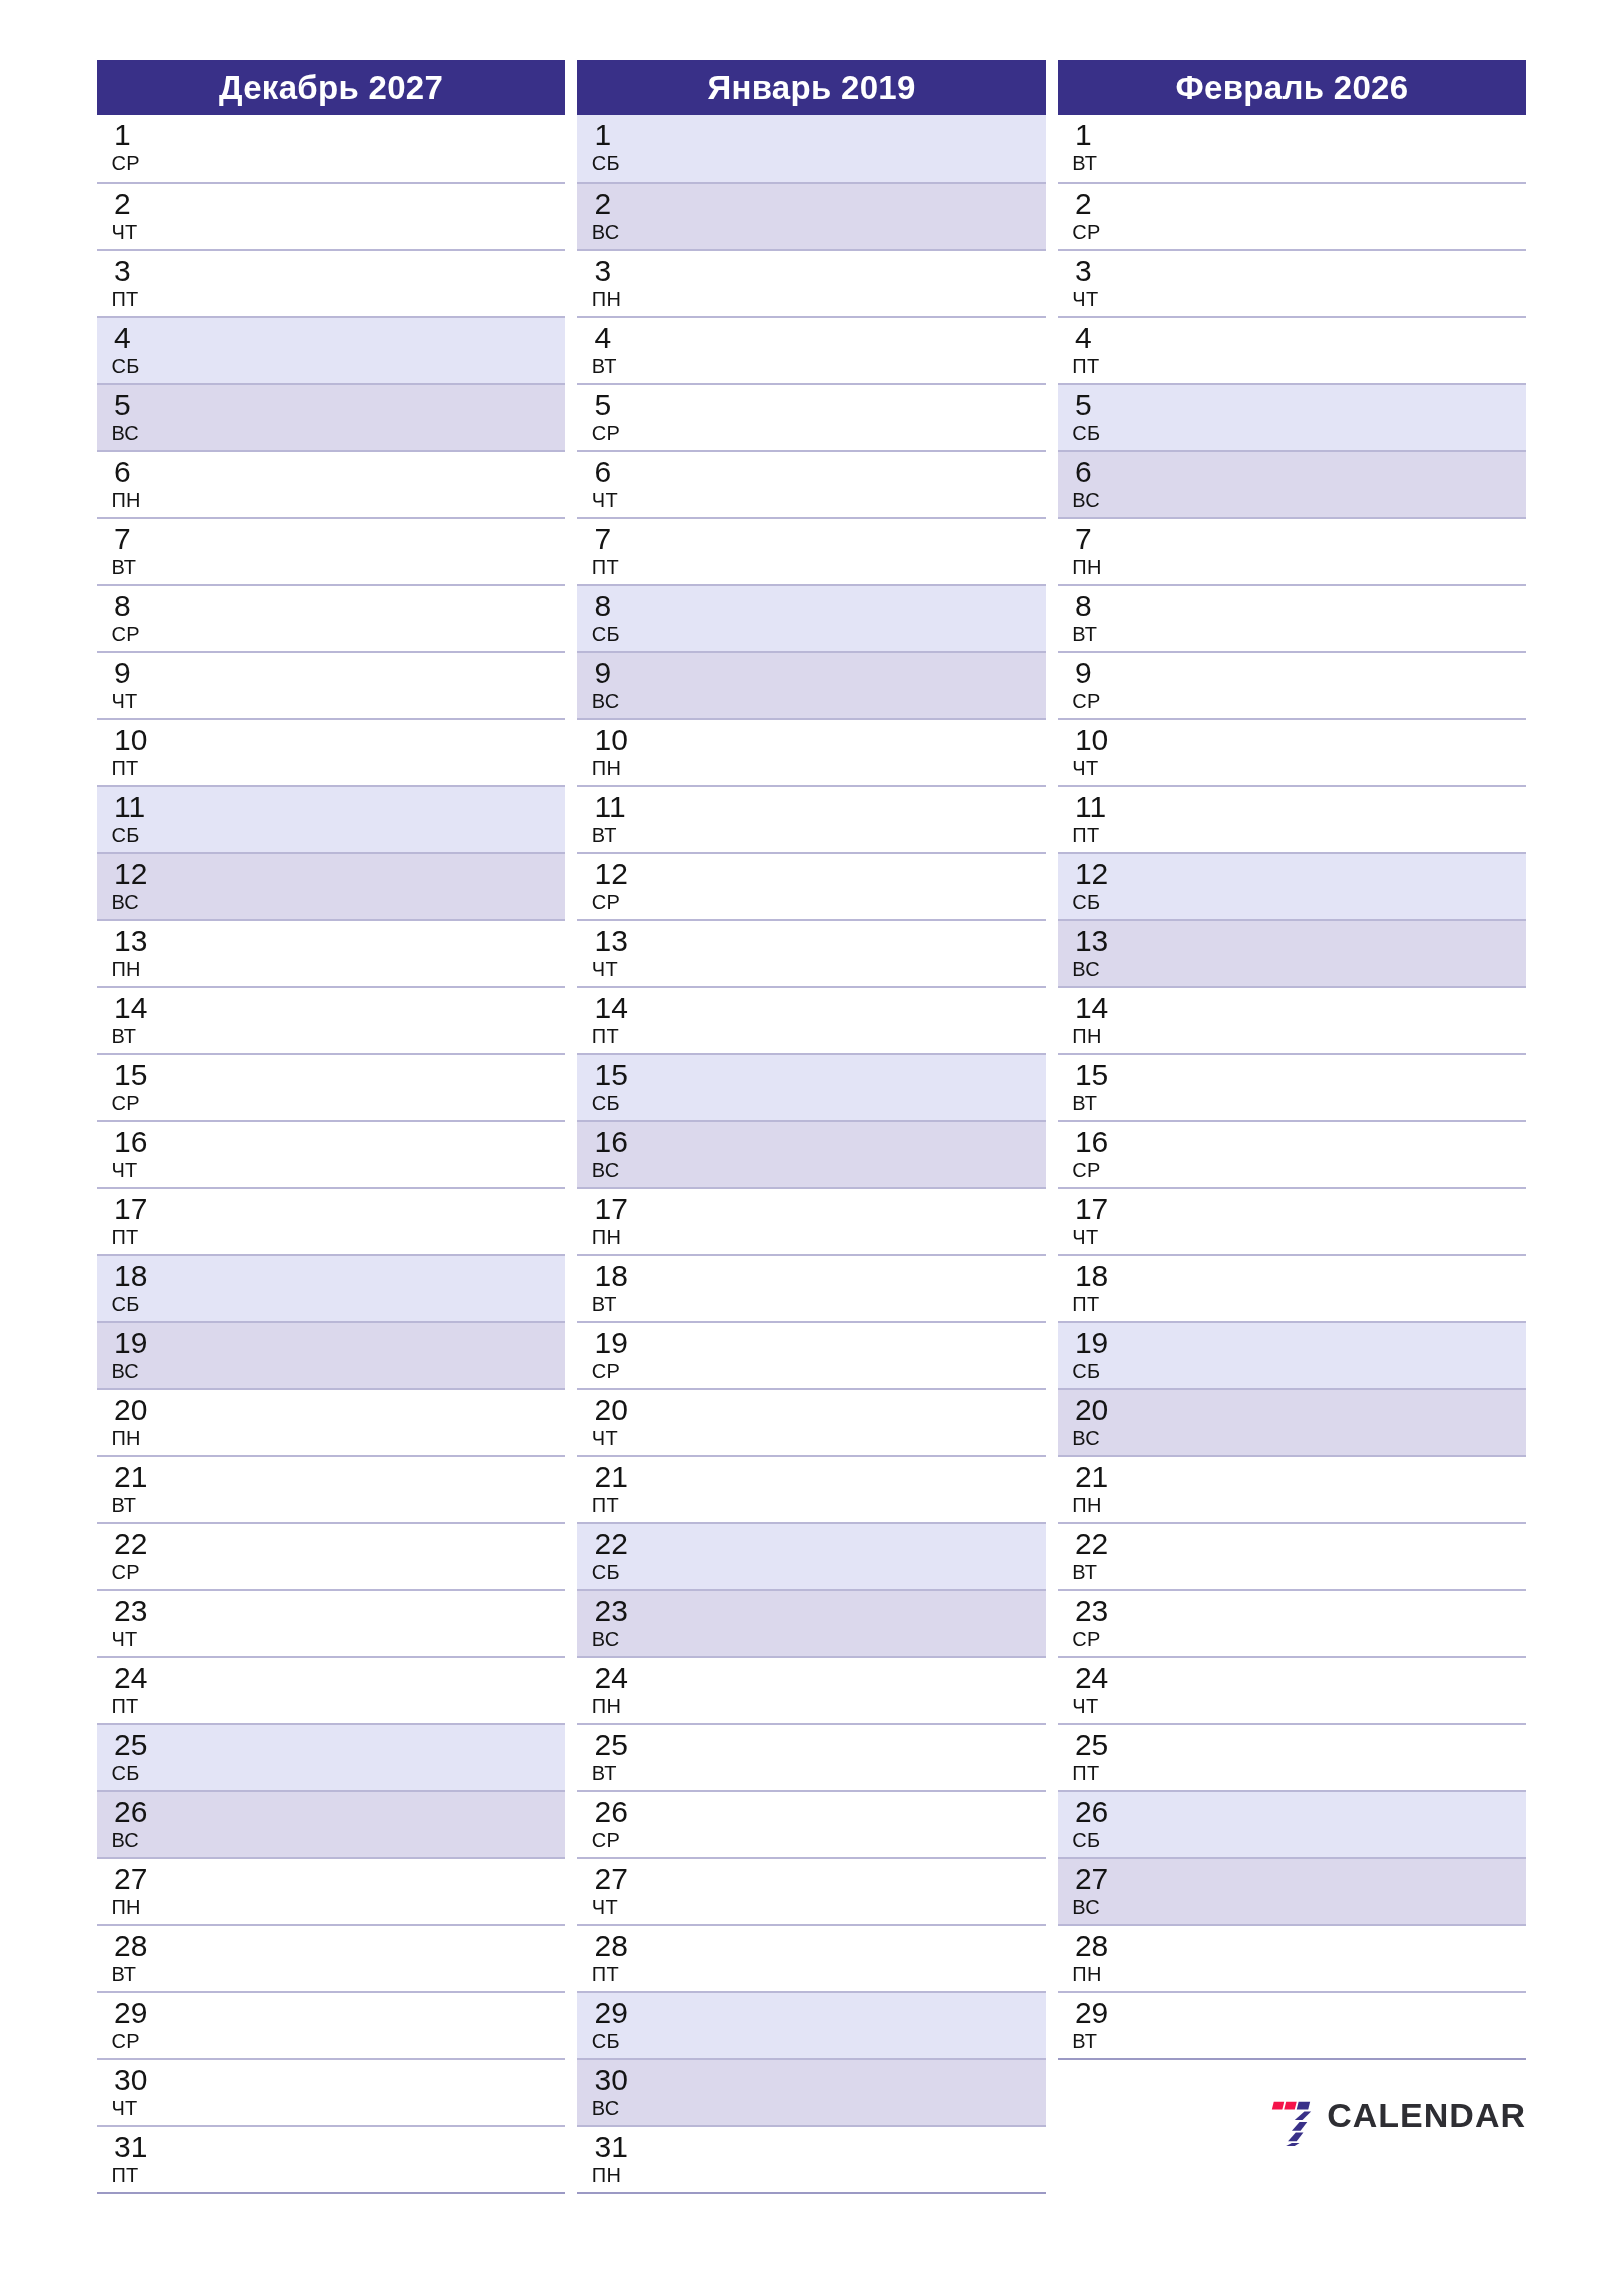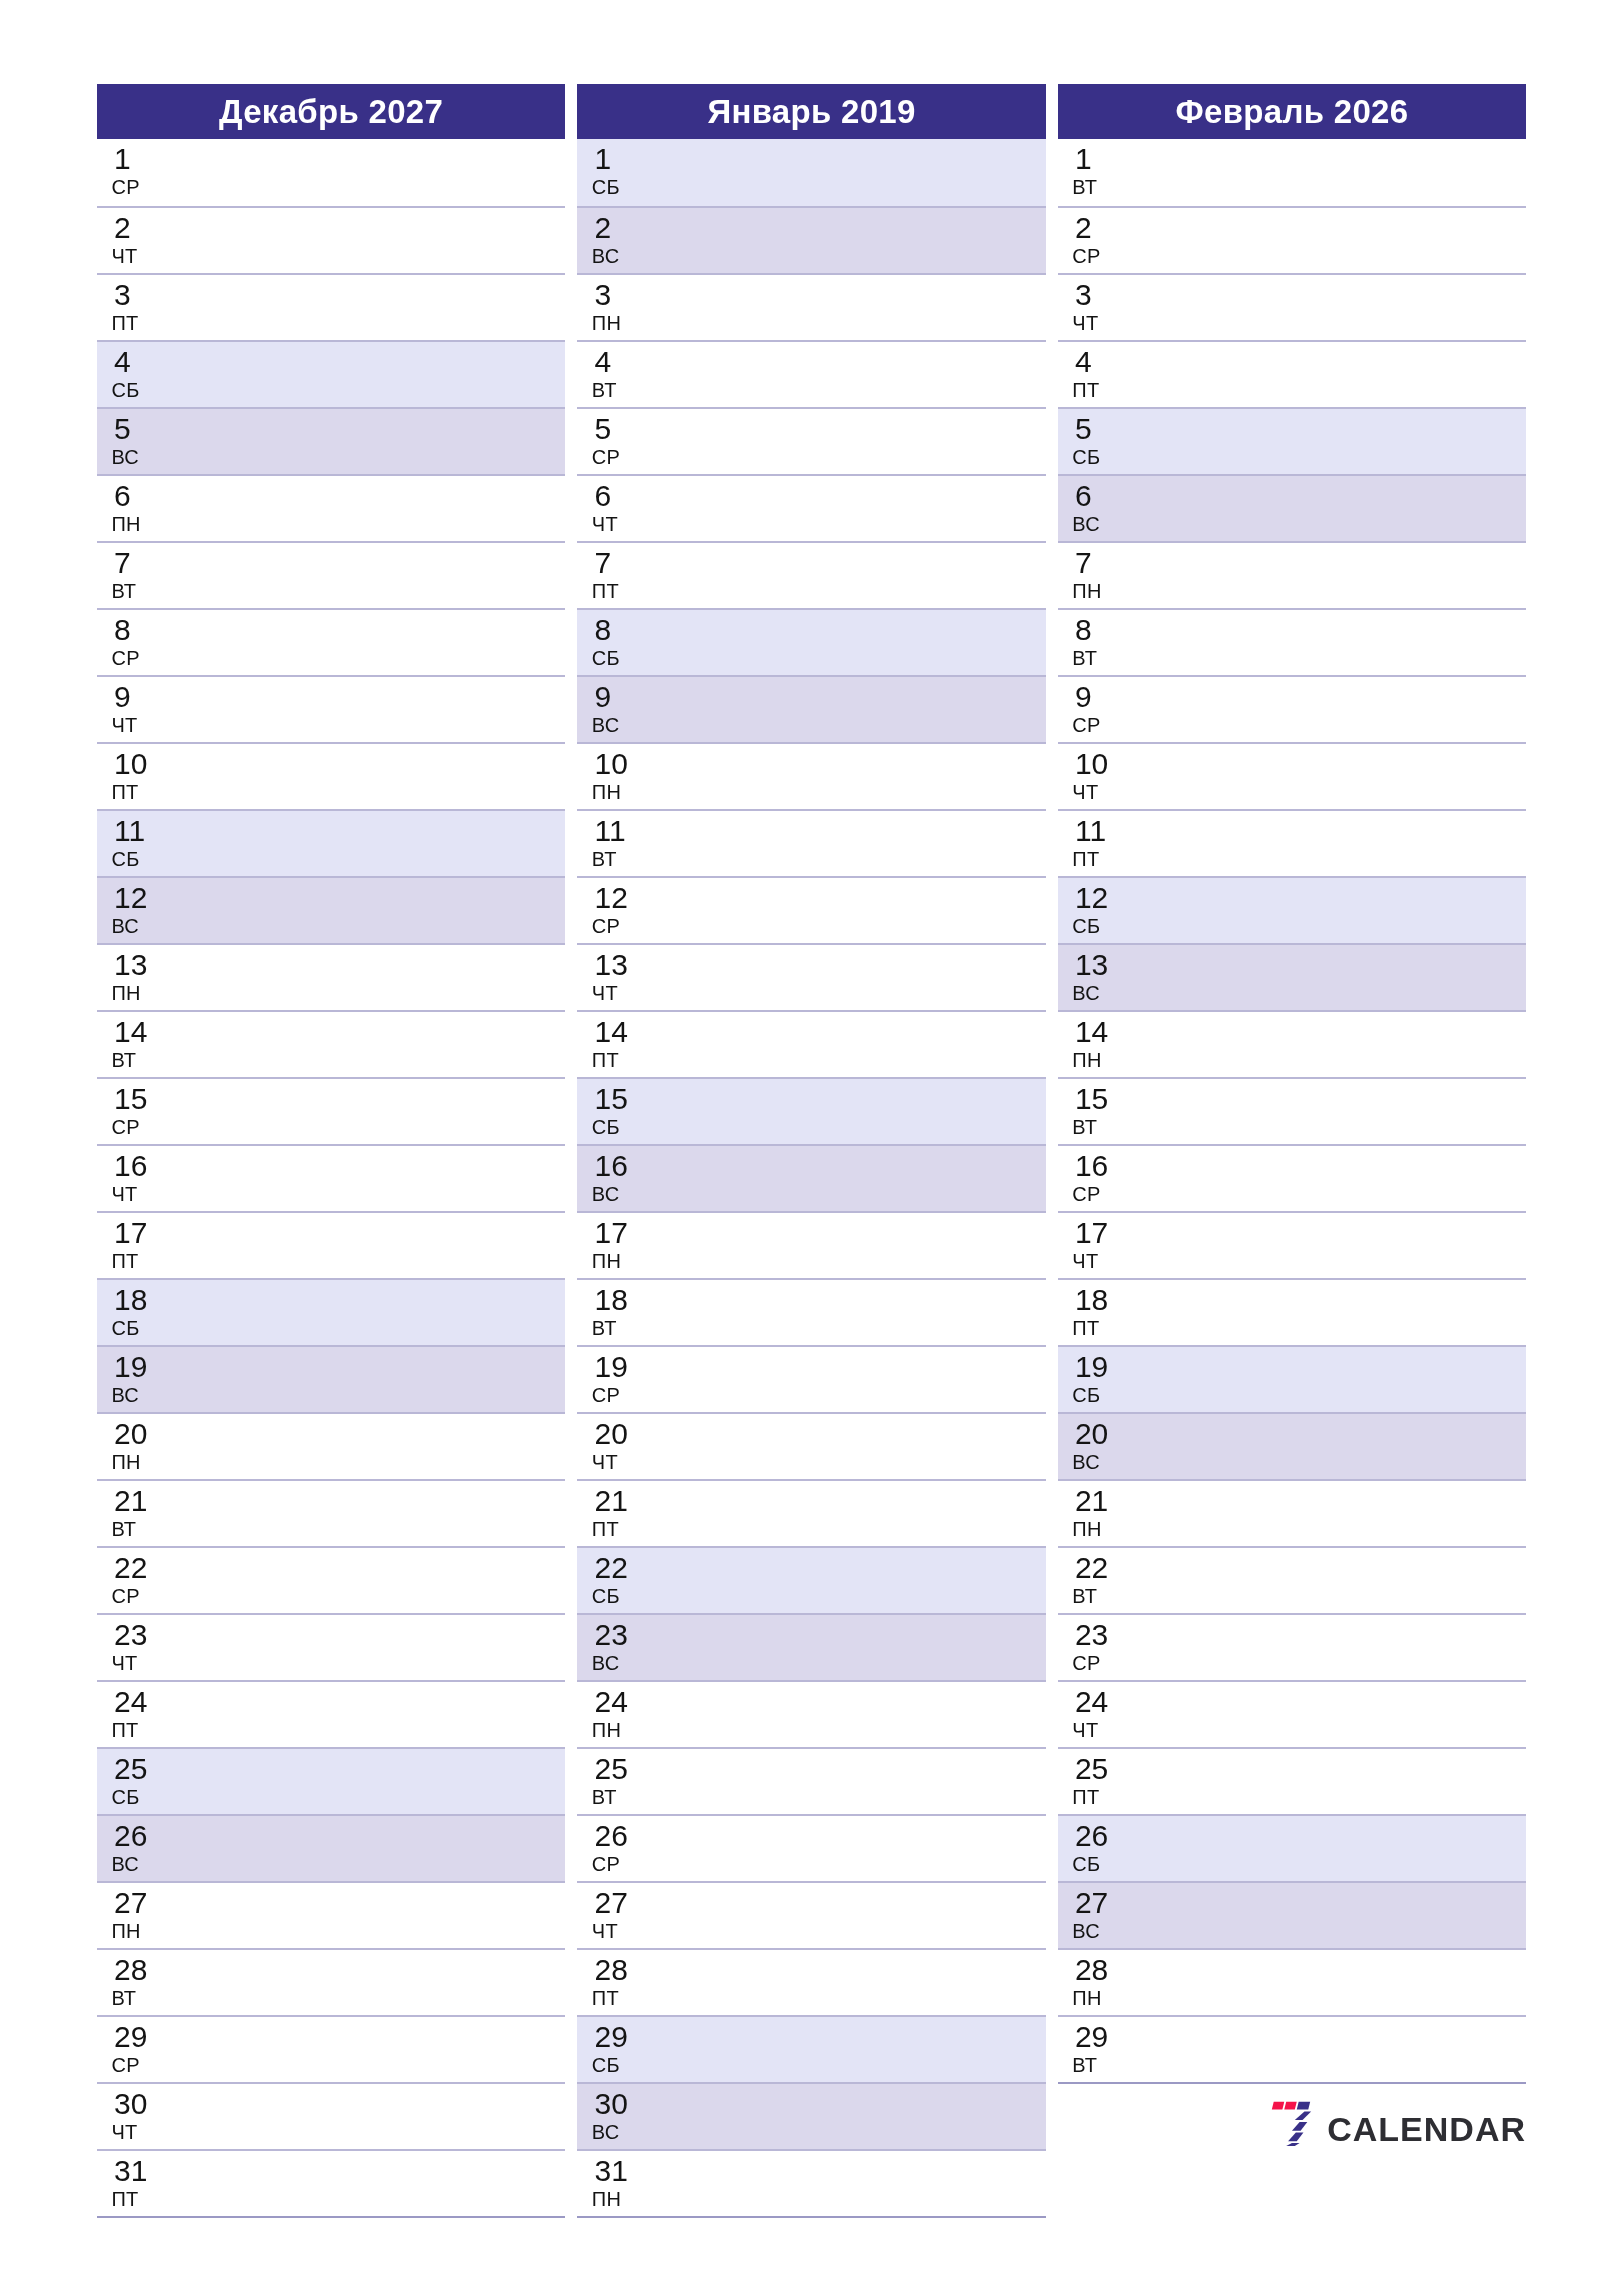--- a/index.html
+++ b/index.html
@@ -13,21 +13,21 @@
     height: 2295px;
     font-family: "Liberation Sans", sans-serif;
     -webkit-font-smoothing: antialiased;
   }
 
   .page {
     position: relative;
     width: 1623px;
     height: 2295px;
     box-sizing: border-box;
-    padding: 84px 97px 0 97px;
+    padding: 60px 97px 0 97px;
     background: #ffffff;
   }
 
   .months-row {
     display: flex;
     flex-direction: row;
     align-items: flex-start;
     gap: 12.4px;
     width: 1429px;
   }
@@ -99,21 +99,21 @@
     letter-spacing: 0.3px;
   }
 
   
   .brand {
     position: absolute;
     right: 97px;
     bottom: 149px;
     display: flex;
     flex-direction: row;
-    align-items: flex-end;
+    align-items: flex-start;
     gap: 11.8px;
   }
   .brand-mark {
     width: 48px;
     height: 48px;
     position: relative;
     flex: 0 0 auto;
   }
   .brand-word {
     font-size: 34px;

